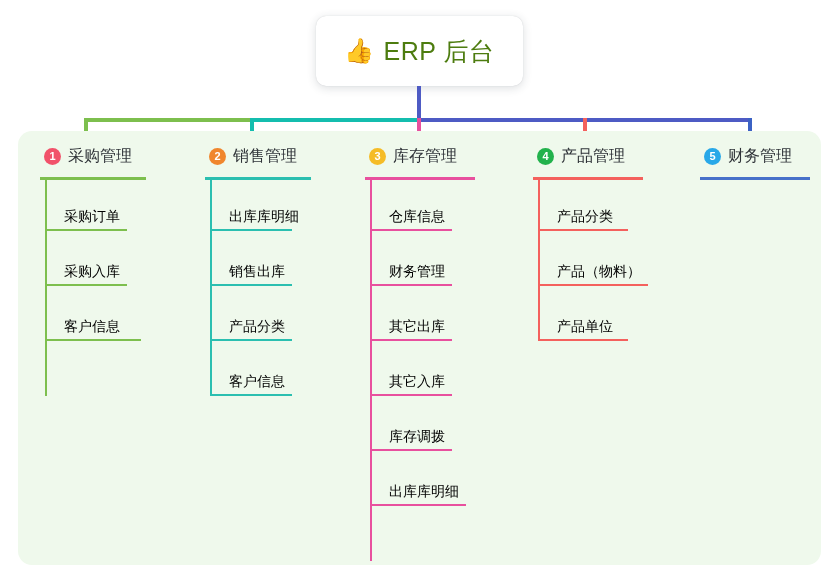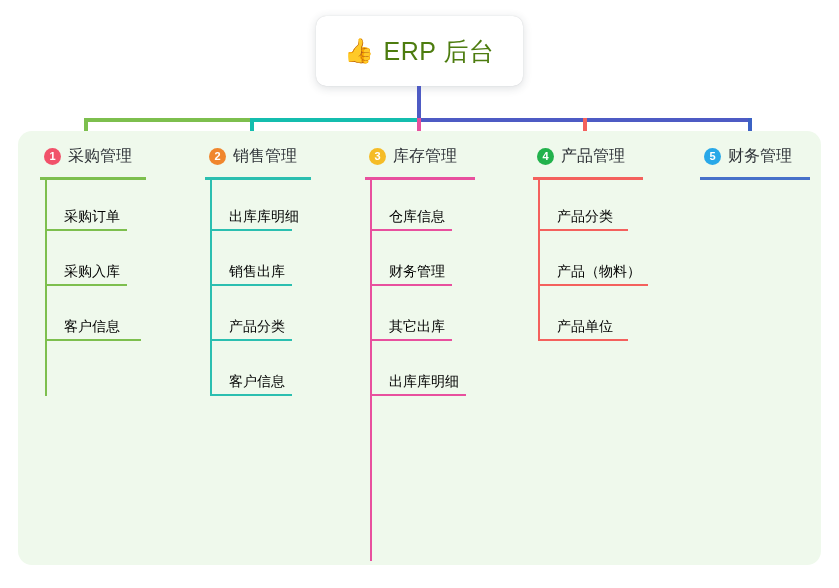--- a/index.html
+++ b/index.html
@@ -240,20 +240,28 @@
           </div>
           <div class="item">
             <div class="item-label">财务管理</div>
             <div class="item-rule" style="width: 82px; background: rgb(232, 80, 158);"></div>
           </div>
           <div class="item">
             <div class="item-label">其它出库</div>
             <div class="item-rule" style="width: 82px; background: rgb(232, 80, 158);"></div>
           </div>
           <div class="item">
+            <div class="item-label">其它入库</div>
+            <div class="item-rule" style="width: 82px; background: rgb(232, 80, 158);"></div>
+          </div>
+          <div class="item">
+            <div class="item-label">库存调拨</div>
+            <div class="item-rule" style="width: 82px; background: rgb(232, 80, 158);"></div>
+          </div>
+          <div class="item">
             <div class="item-label">出库库明细</div>
             <div class="item-rule" style="width: 96px; background: rgb(232, 80, 158);"></div>
           </div>
         </div>
       </div>
       <div class="column" style="left: 533px; width: 160px;">
         <div class="col-head">
           <div class="badge" style="background: rgb(34, 178, 76);">4</div>
           <div class="col-title">产品管理</div>
         </div>

